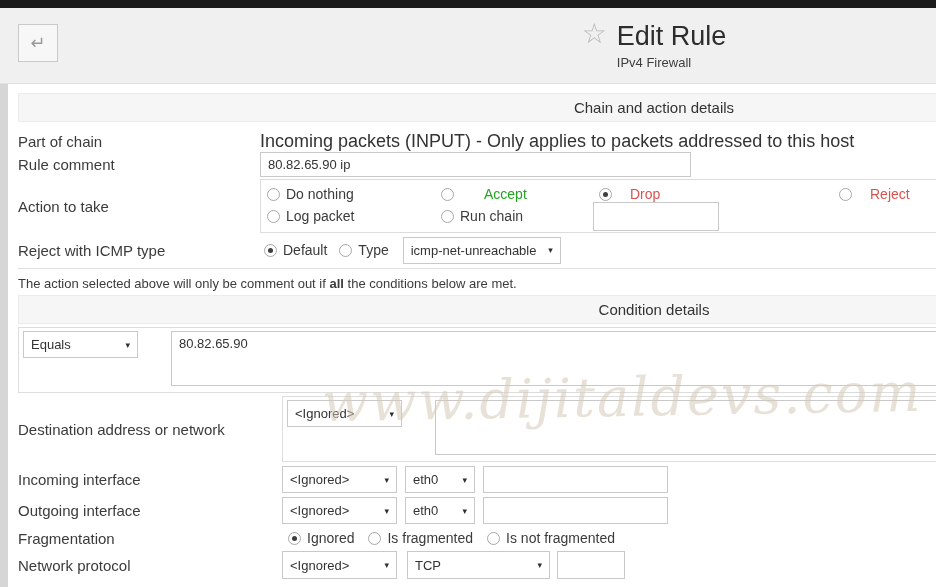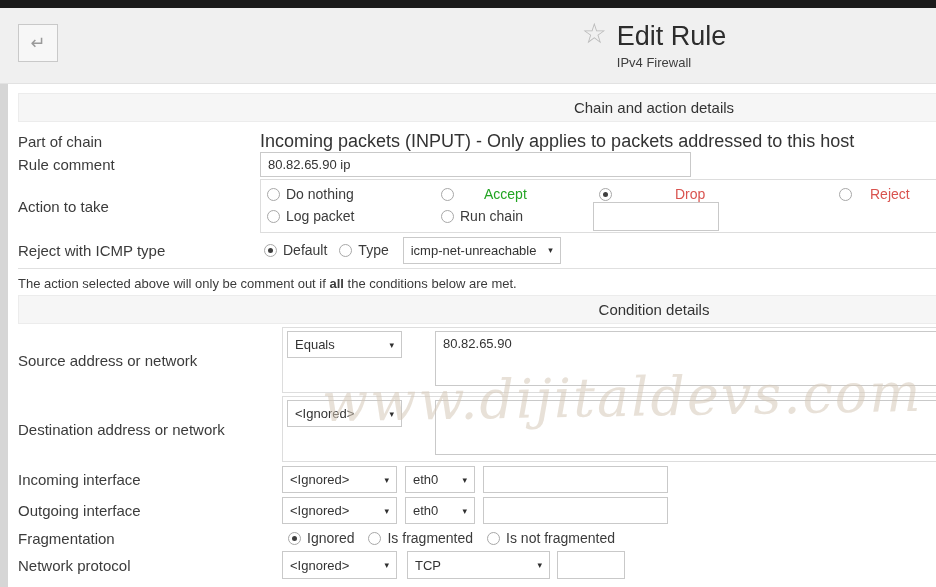--- a/index.html
+++ b/index.html
@@ -137,21 +137,21 @@
         <span class="lbl c1">Action to take</span>
         <div class="action-box">
           <div class="opt" style="left:6px; top:6px;">
             <span class="radio"></span>
             <span class="rlbl">Do nothing</span>
           </div>
           <div class="opt" style="left:180px; top:6px;">
             <span class="radio"></span>
             <span class="rlbl colored" style="color:#22a422;margin-left:30px;">Accept</span>
           </div>
-          <div class="opt" style="left:338px; top:6px;gap:45px;">
+          <div class="opt" style="left:338px; top:6px;">
             <span class="radio sel-on"></span>
             <span class="rlbl colored" style="color:#d9534f;">Drop</span>
           </div>
           <div class="opt" style="left:578px; top:6px;">
             <span class="radio"></span>
             <span class="rlbl colored" style="color:#d9534f;">Reject</span>
           </div>
           <div class="opt" style="left:6px; top:28px;">
             <span class="radio"></span>
             <span class="rlbl">Log packet</span>
@@ -179,21 +179,20 @@
     </div>
 
     <div class="note">
       <span>The action selected above will only be comment out if</span>&nbsp;<b>all</b>&nbsp;<span>the conditions below are met.</span>
     </div>
 
     <div class="tbl">
       <div class="sec-head cond">Condition details</div>
 
       <div class="row crow">
-        <span class="lbl c2">Source address or network</span>
         <div class="cell-box">
           <span class="sel match-sel">
             <span>Equals</span>
             <span class="caret">▾</span>
           </span>
           <textarea class="addr-ta" style="">80.82.65.90</textarea>
         </div>
       </div>
 
       <div class="row crow">

